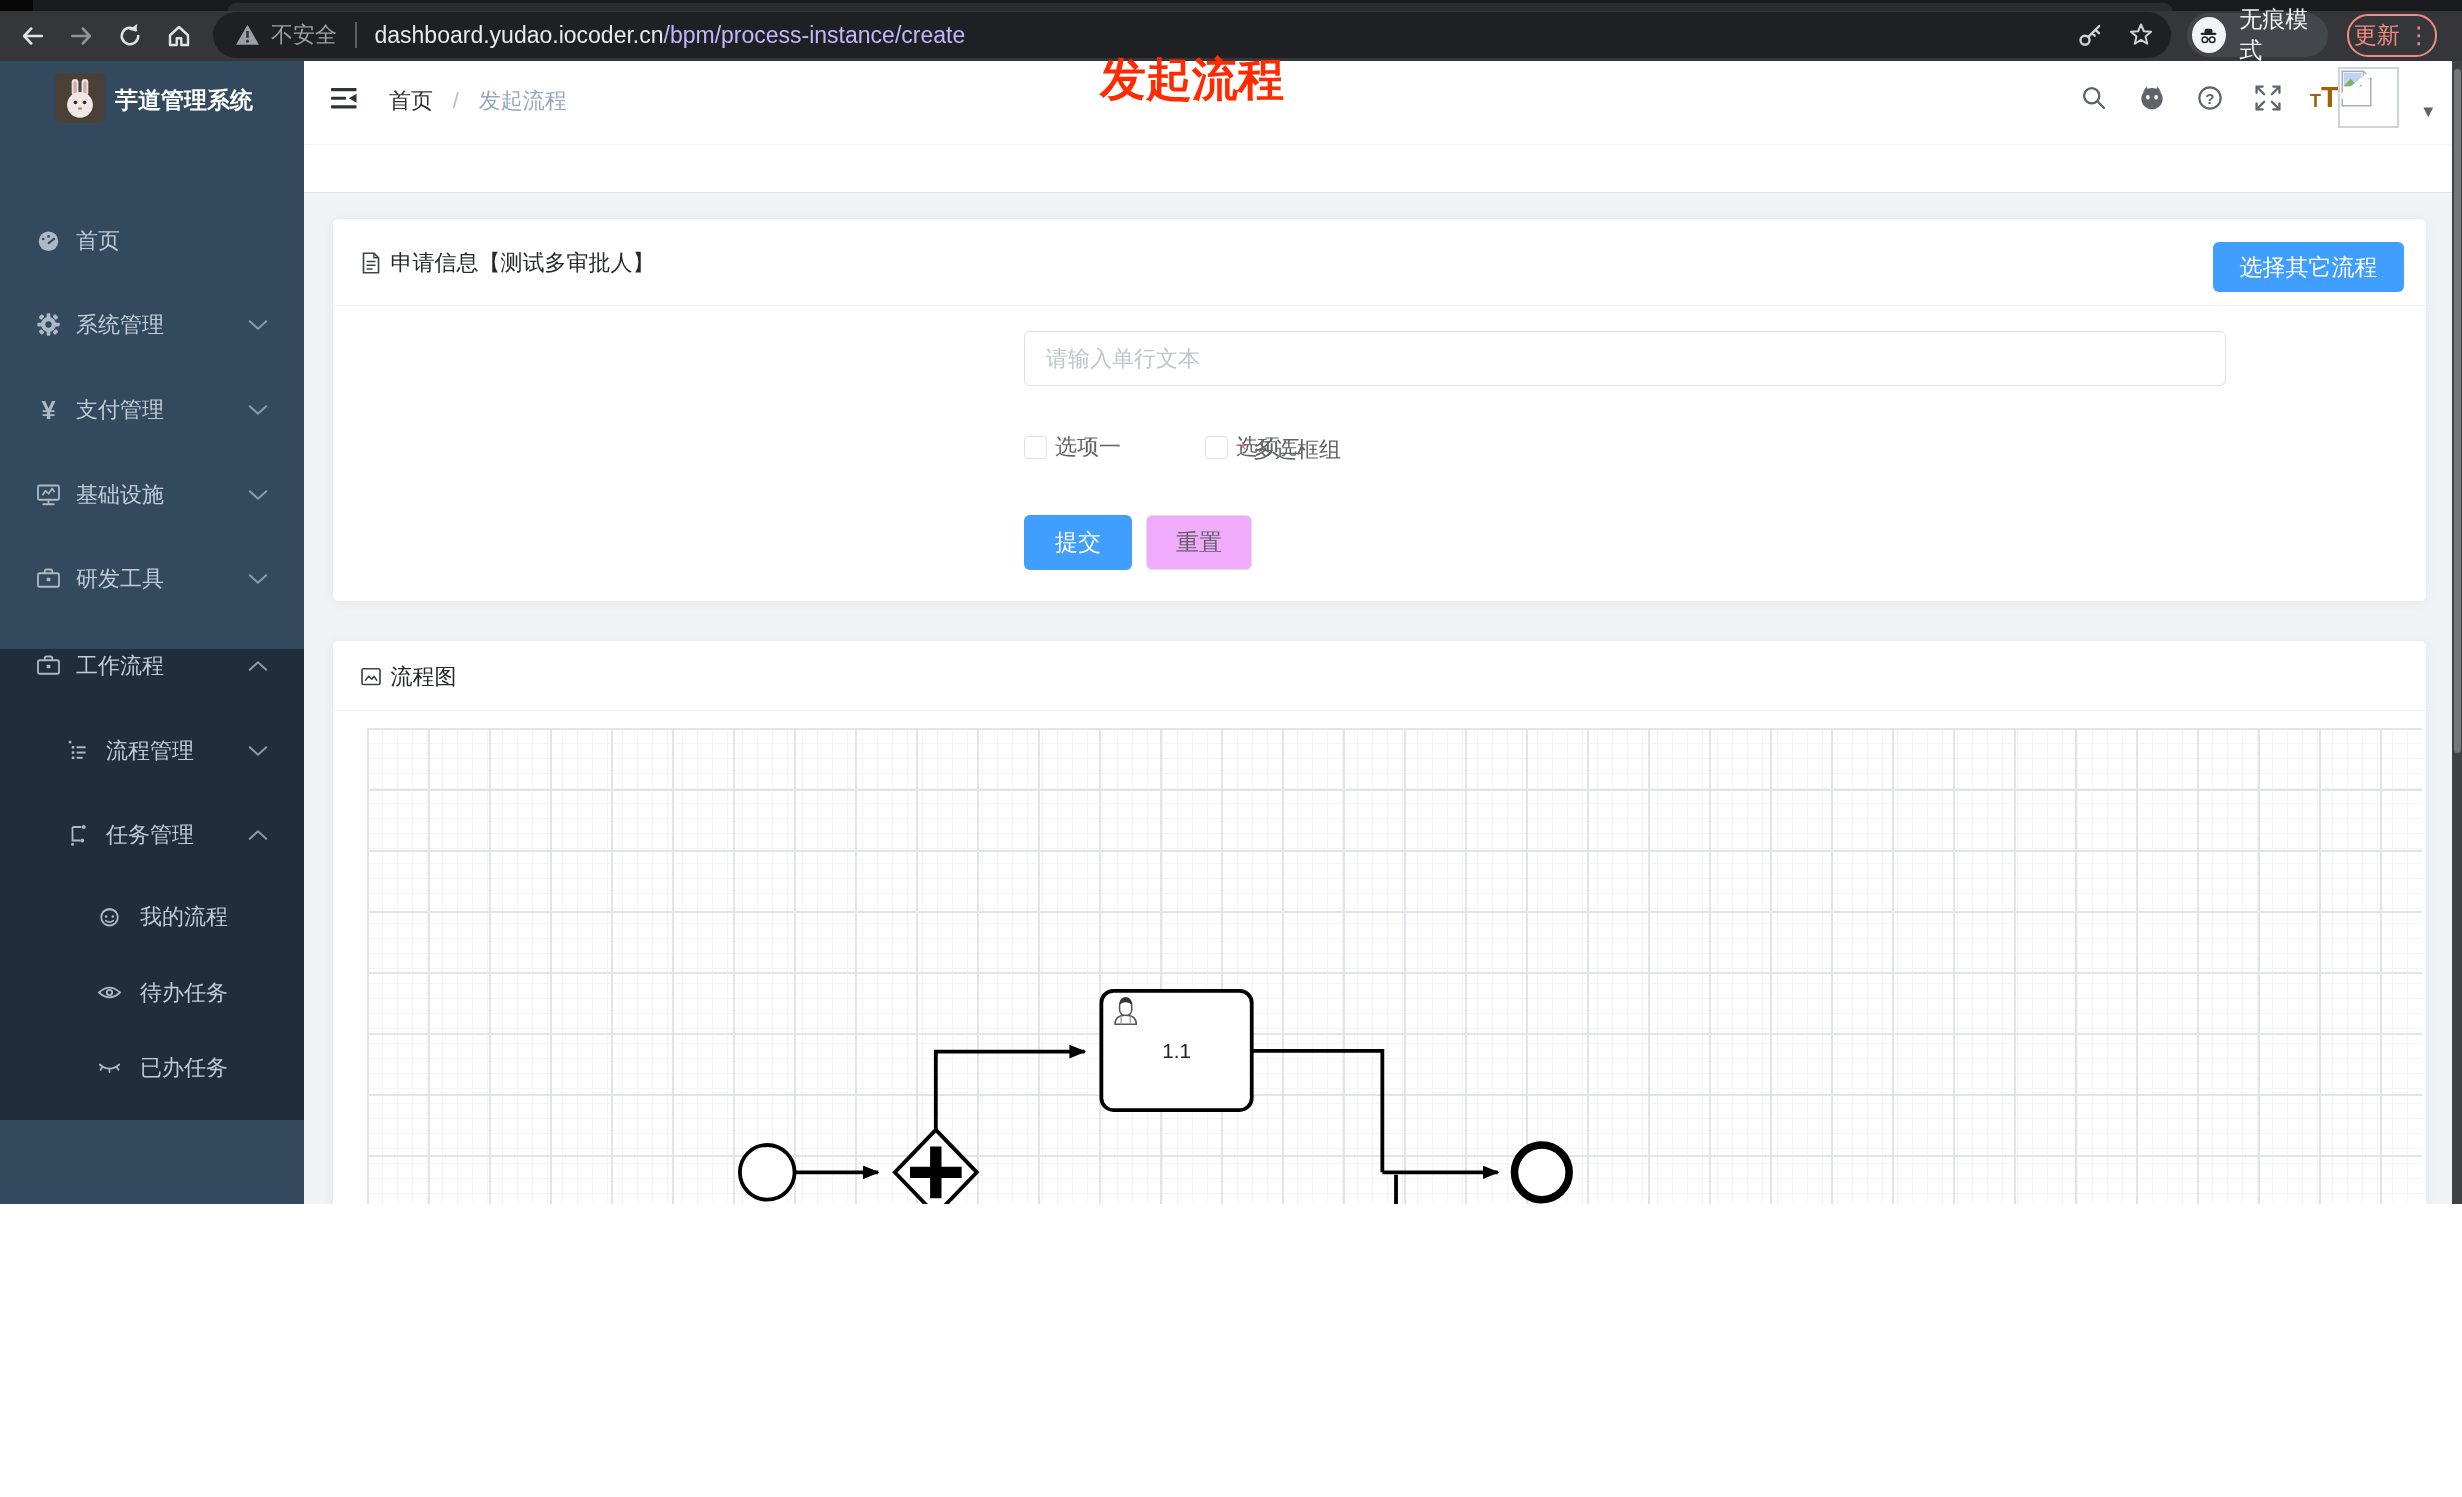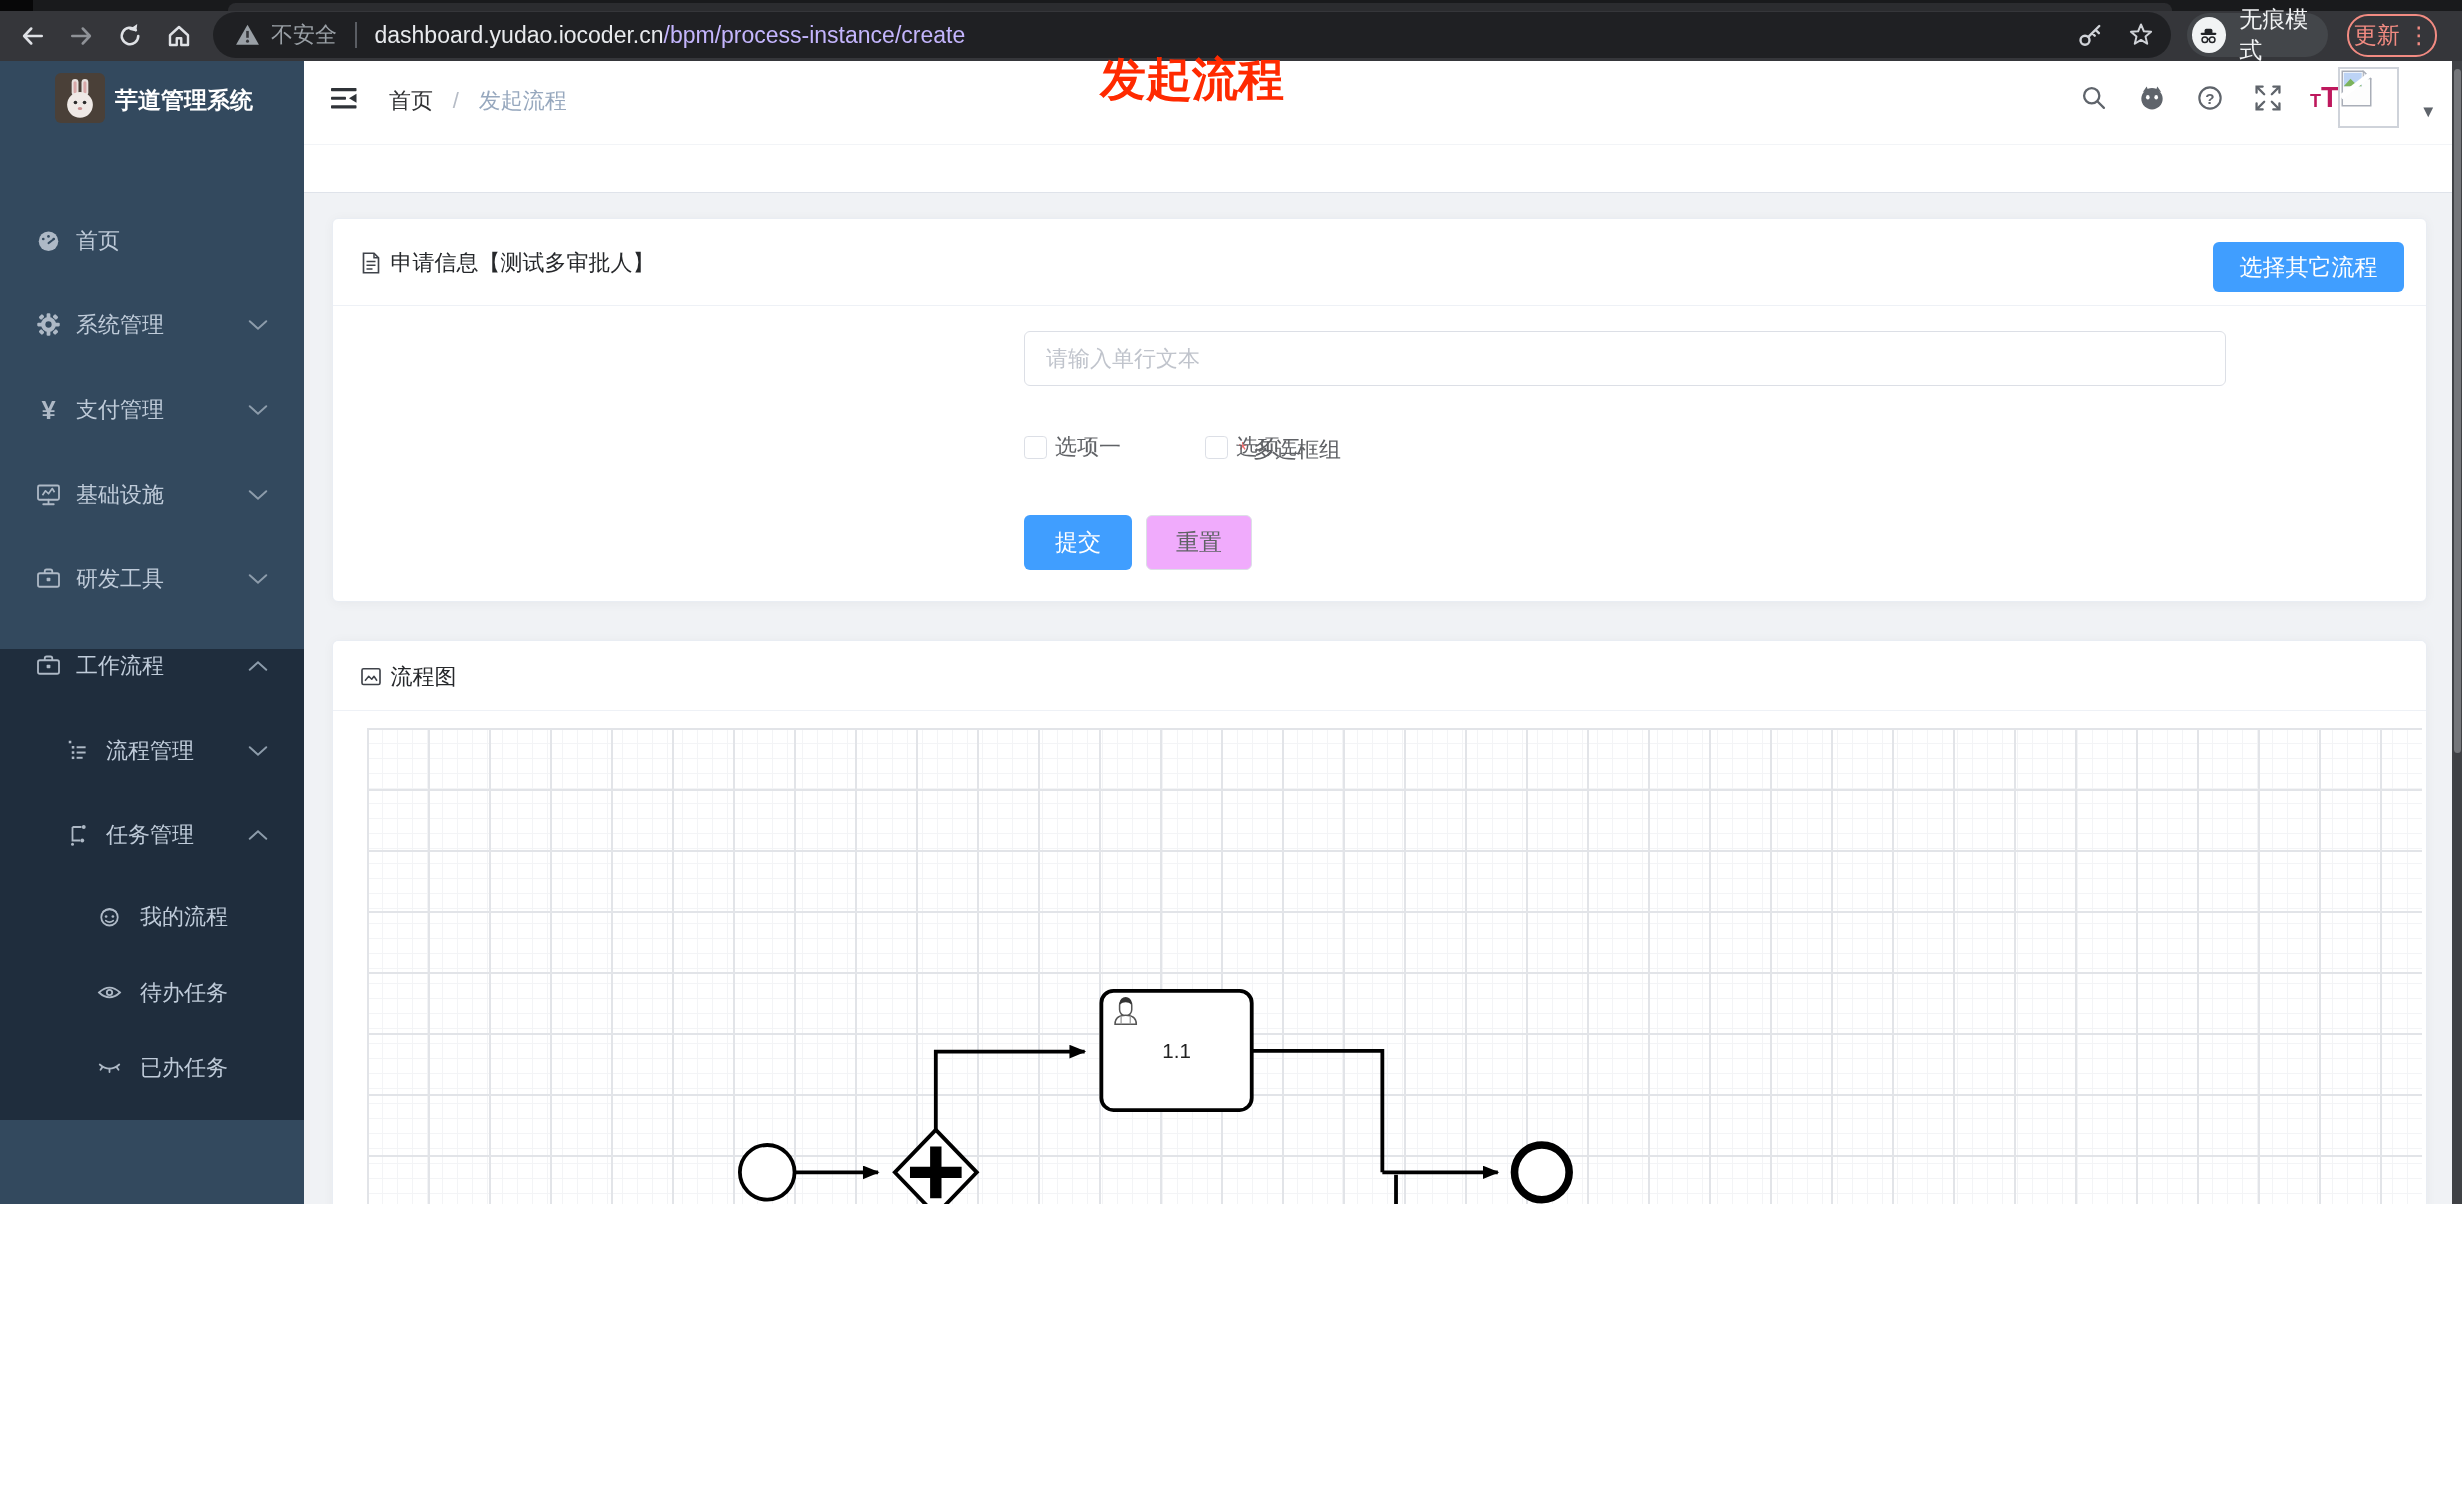--- a/index.html
+++ b/index.html
@@ -43,21 +43,21 @@
 
   
   .navbar { position:absolute; left:304px; top:61px; width:2159px; height:84px; background:#fff; z-index:5; }
   .hamburger { position:absolute; left:328px; top:82px; width:33px; height:33px; color:#2f3338; z-index:6; }
   .breadcrumb { position:absolute; left:389px; top:86px; font-size:22px; z-index:6; }
   .bc-home { color:#303133; }
   .bc-sep { color:#b6bcc6; margin:0 13.7px; }
   .bc-cur { color:#97a8be; }
   .nav-icons { position:absolute; left:2078px; top:81px; display:flex; align-items:center; gap:26px; color:#5f646b; z-index:6; }
   .nav-icons svg { width:32px; height:32px; }
-  .tt { font-weight:bold; color:#be185d; white-space:nowrap; }
+  .tt { font-weight:bold; color:#a16207; white-space:nowrap; }
   .tt .small-t { font-size:18px; } .tt .big-t { font-size:29px; }
   .avatar-box { position:absolute; left:2338px; top:67px; width:61px; height:61px; background:#fff; border:2.3px solid #cfd3da; display:flex; align-items:flex-start; z-index:6; }
   .caret { position:absolute; left:2420px; top:102px; font-size:16.7px; color:#5f646b; z-index:6; }
 
   .annotation { position:absolute; left:1100px; top:49px; font-size:46px; font-weight:bold; z-index:60; white-space:nowrap; }
 
   .tabsbar { position:absolute; left:304px; top:144px; width:2159px; height:49px; background:#fff; border-top:1.5px solid #f2f4f7; border-bottom:1.5px solid #dfe3ea; z-index:5; }
   .chip { position:absolute; top:4.6px; height:32px; border:1.5px solid #d8dce5; background:#fff; color:#495060; font-size:19px; display:flex; align-items:center; justify-content:center; gap:9px; cursor:pointer; white-space:nowrap; }
   .chip .x { color:#9aa3af; font-size:18px; }
   .chip.active { background:#409eff; border-color:#409eff; color:#fff; }

